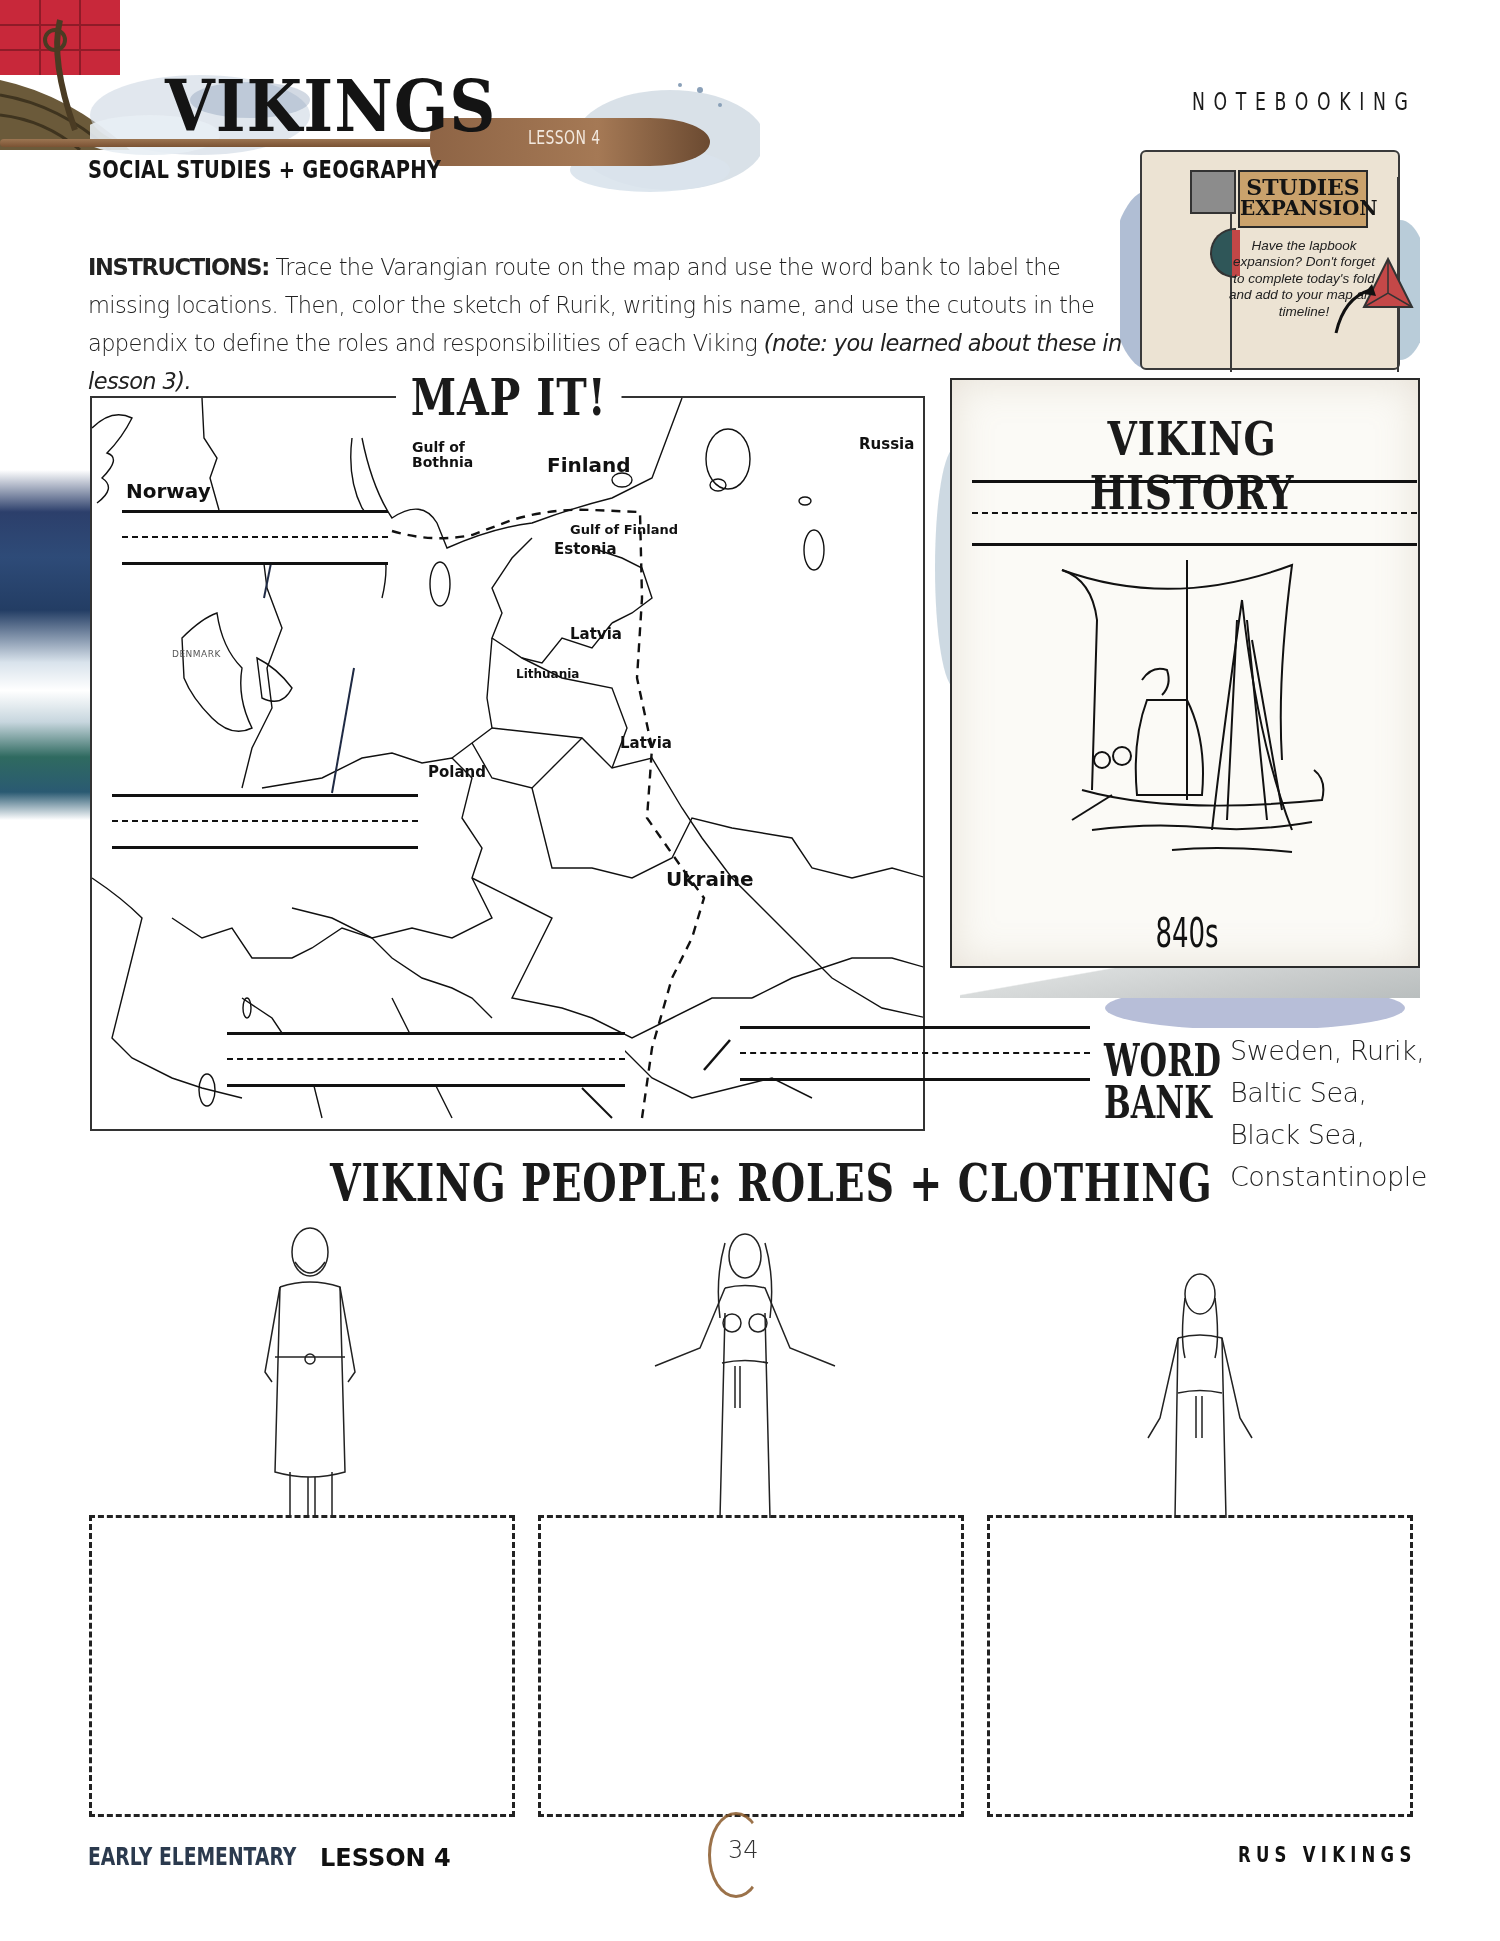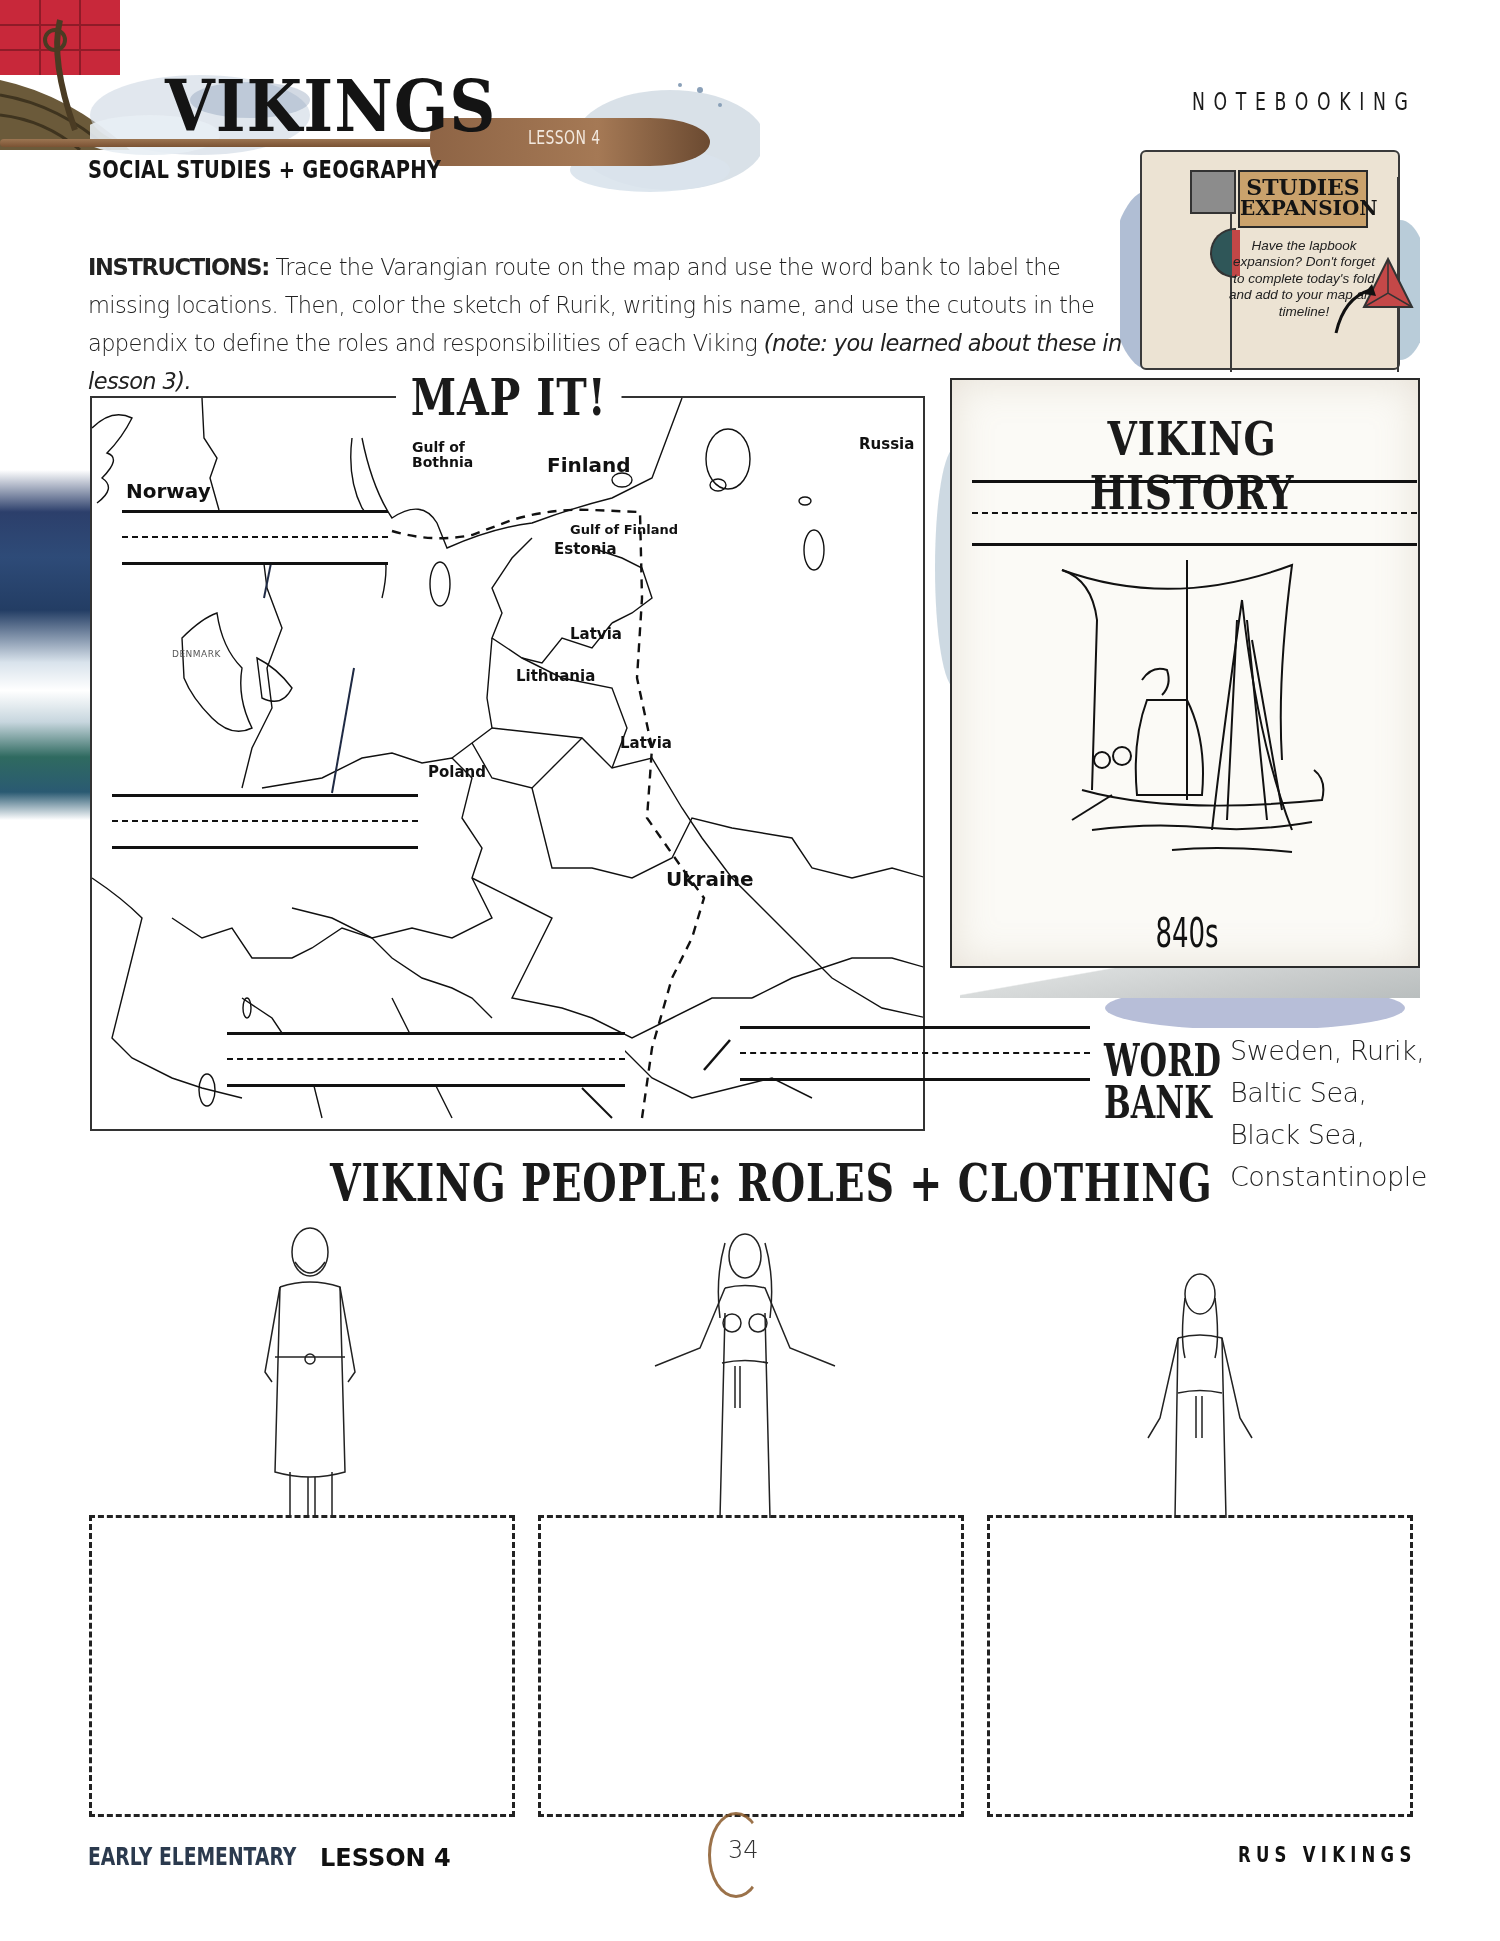--- a/index.html
+++ b/index.html
@@ -246,21 +246,21 @@
     <path d="M490 690 L520 720" stroke="#111" stroke-width="2" fill="none"></path>
   </svg>
 
   <span class="map-label" style="left:34px;top:82px">Norway</span>
   <span class="map-label small" style="left:320px;top:42px;width:80px">Gulf of Bothnia</span>
   <span class="map-label" style="left:455px;top:56px">Finland</span>
   <span class="map-label" style="left:767px;top:38px;font-size:15px">Russia</span>
   <span class="map-label small" style="left:478px;top:125px;font-size:13px">Gulf of Finland</span>
   <span class="map-label small" style="left:462px;top:143px;font-size:15px">Estonia</span>
   <span class="map-label small" style="left:478px;top:228px;font-size:15px">Latvia</span>
-  <span class="map-label small" style="left:424px;top:270px;font-size:15px">Lithuania</span>
+  <span class="map-label small" style="left:424px;top:270px;font-size:12px">Lithuania</span>
   <span class="map-label small" style="left:528px;top:337px;font-size:15px">Latvia</span>
   <span class="map-label small" style="left:336px;top:366px;font-size:15px">Poland</span>
   <span class="map-label small" style="left:574px;top:470px;font-size:20px">Ukraine</span>
   <span class="map-label tiny" style="left:80px;top:252px">DENMARK</span>
 
   <div style="position:absolute;left:30px;top:112px;width:266px;height:52px;background:#fff"></div>
   <div class="write-line" style="left:30px;top:112px;width:266px"></div>
   <div class="write-dash" style="left:30px;top:138px;width:266px"></div>
   <div class="write-line" style="left:30px;top:164px;width:266px"></div>
 

